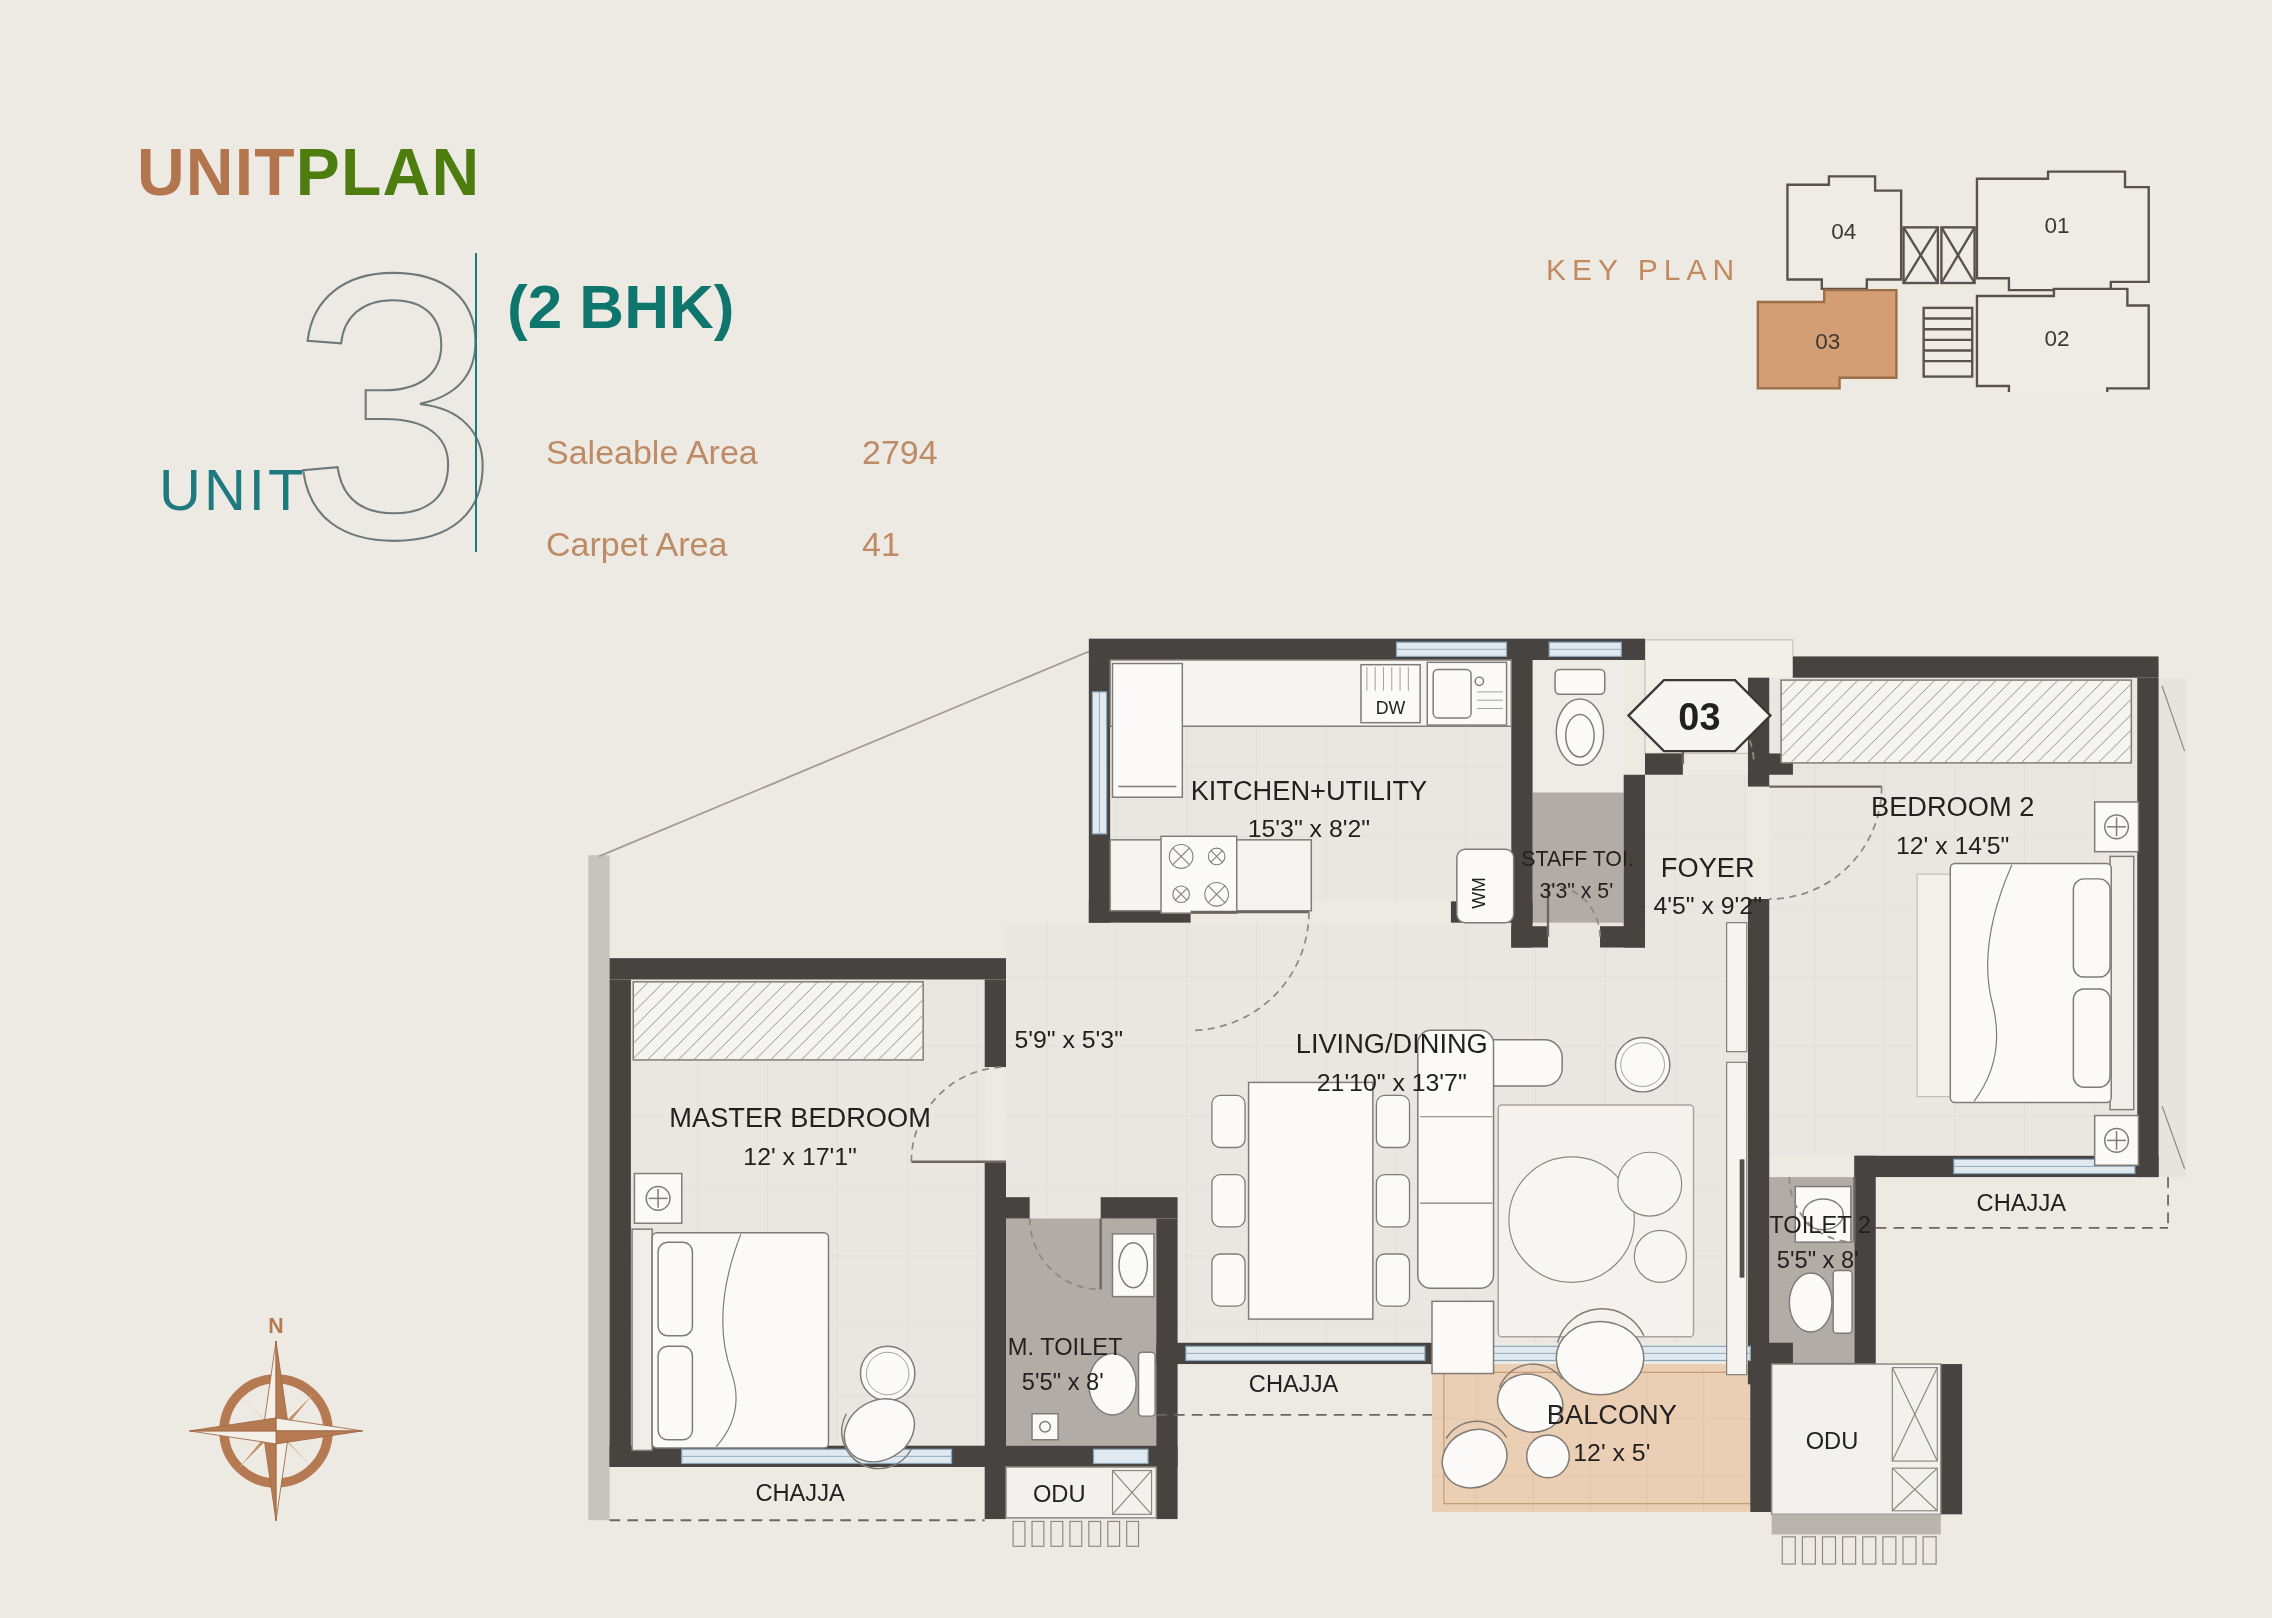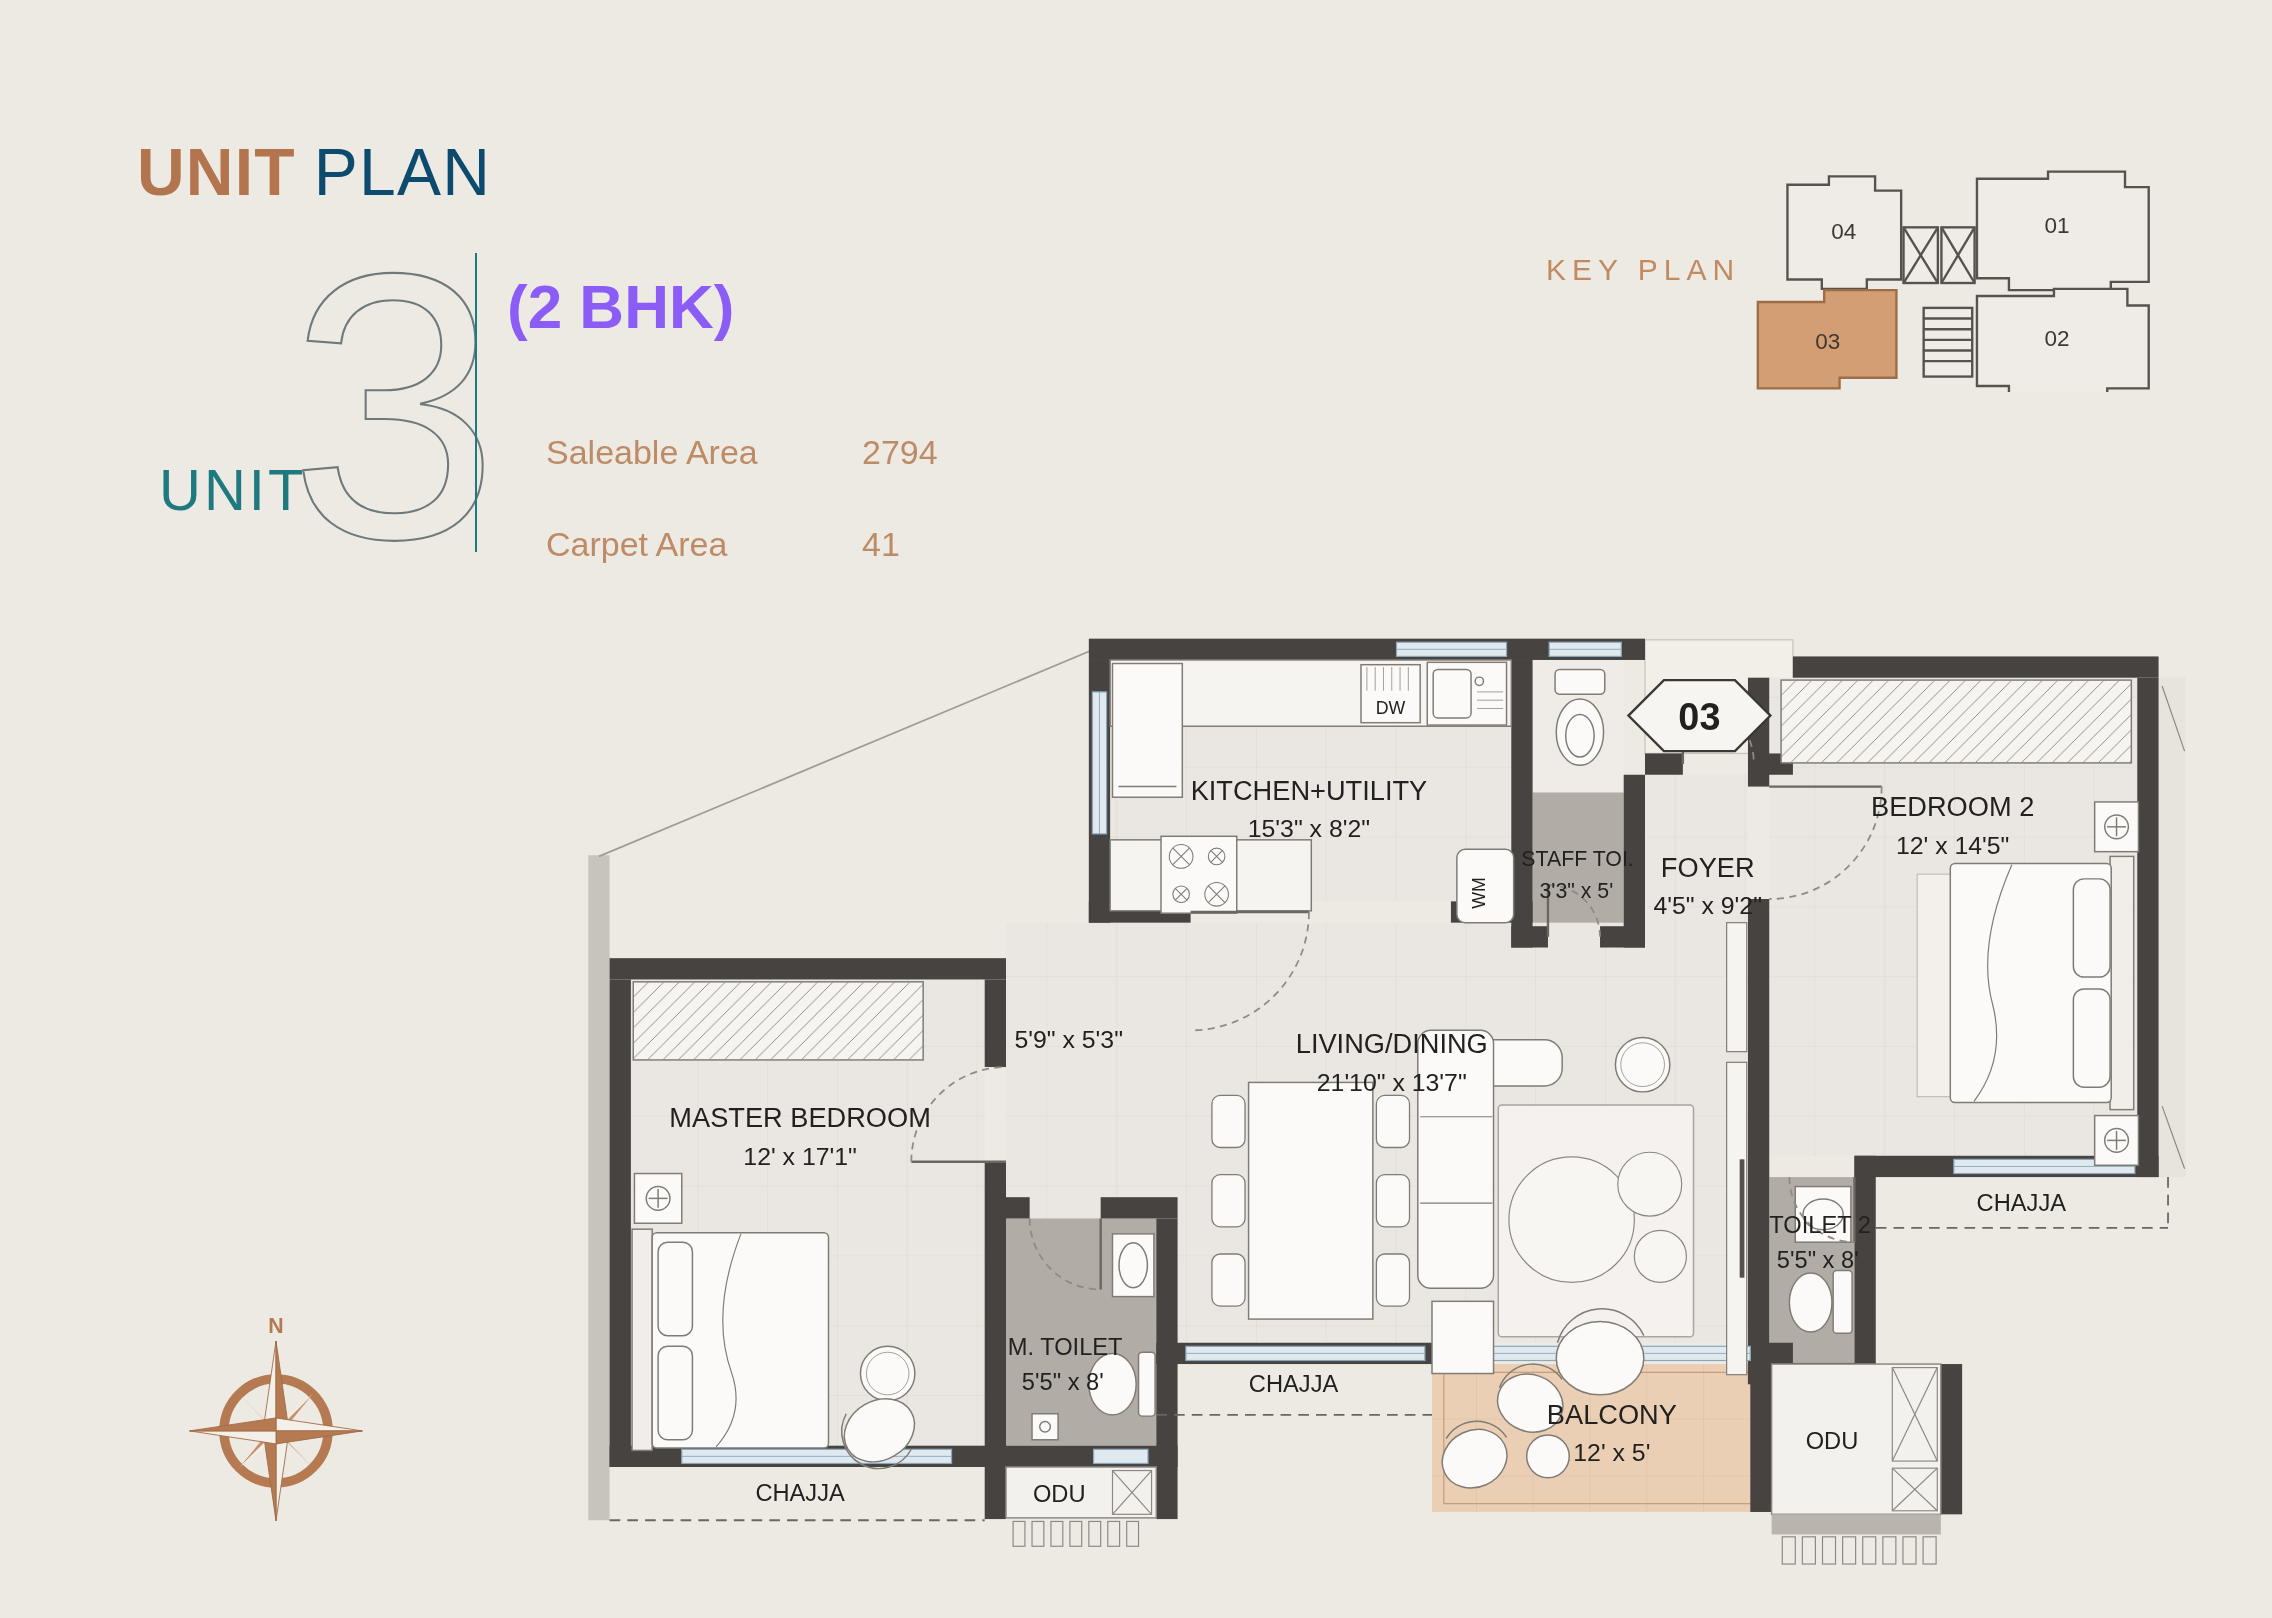--- a/index.html
+++ b/index.html
@@ -3,23 +3,23 @@
 <meta charset="utf-8">
 <style>
   html,body{margin:0;padding:0;}
   body{
     width:2273px;height:1619px;position:relative;overflow:hidden;
     background:#edeae4;font-family:"Liberation Sans",sans-serif;
   }
   .abs{position:absolute;}
   #unit-plan-title{left:137px;top:134px;font-size:66px;letter-spacing:1.2px;}
   #unit-plan-title .b{font-weight:bold;color:#b3754e;}
-  #unit-plan-title .l{font-weight:normal;color:#0c4a6e;margin-left:18px;}
+  #unit-plan-title .l{font-weight:bold;color:#4d7c0f;}
   #unit-word{left:159px;top:456px;font-size:58px;color:#1f7a80;letter-spacing:3px;}
-  #bhk{left:507px;top:271px;font-size:62px;font-weight:bold;color:#8b5cf6;}
+  #bhk{left:507px;top:271px;font-size:62px;font-weight:bold;color:#0f766e;}
   #teal-divider{left:475px;top:253px;width:2.4px;height:299px;background:#1f7a80;}
   #area-table{left:510px;top:433px;font-size:34px;color:#bd8b66;}
   #area-table .row{margin-bottom:53px;white-space:nowrap;}
   #area-table .lab{display:inline-block;width:316px;margin-left:36px;}
   #key-plan-label{left:1546px;top:253px;font-size:30px;letter-spacing:6px;color:#c28a60;text-align:center;}
   svg text{font-family:"Liberation Sans",sans-serif;}
   .rn{font-size:46px;fill:#232120;}
   .rd{font-size:42px;fill:#232120;}
   .sm{font-size:36px;fill:#232120;}
   .an{font-size:40px;fill:#232120;}

